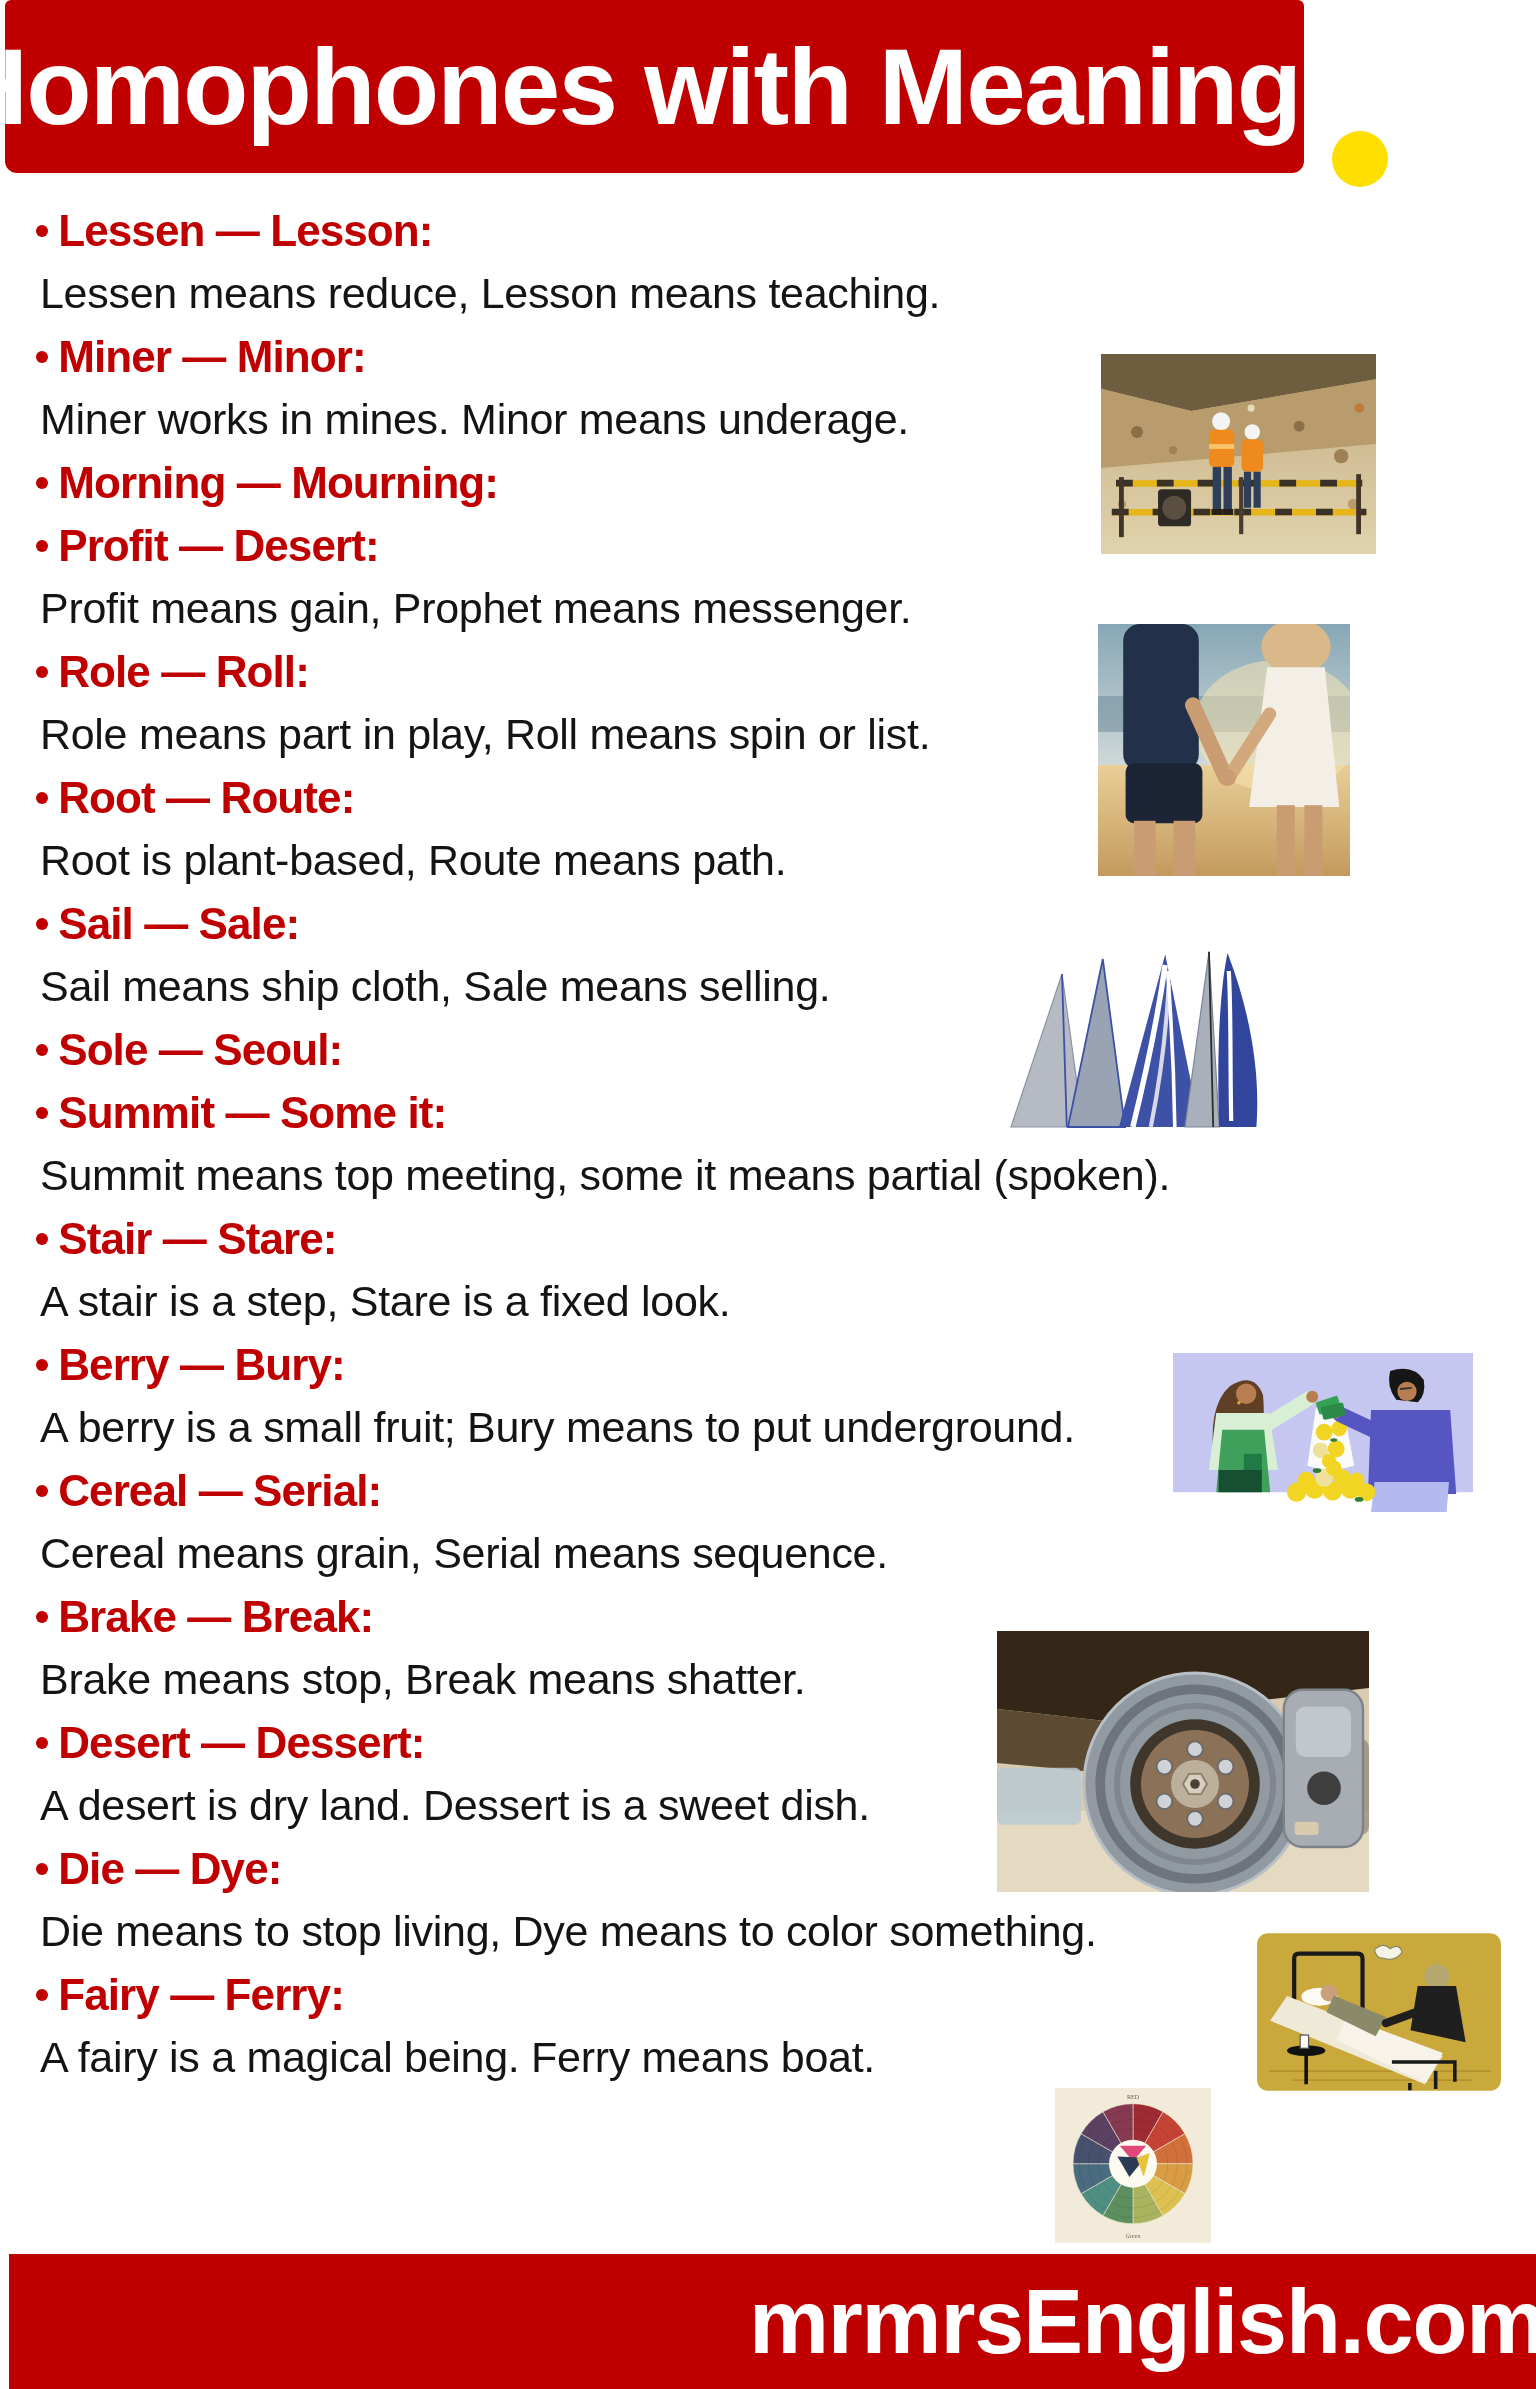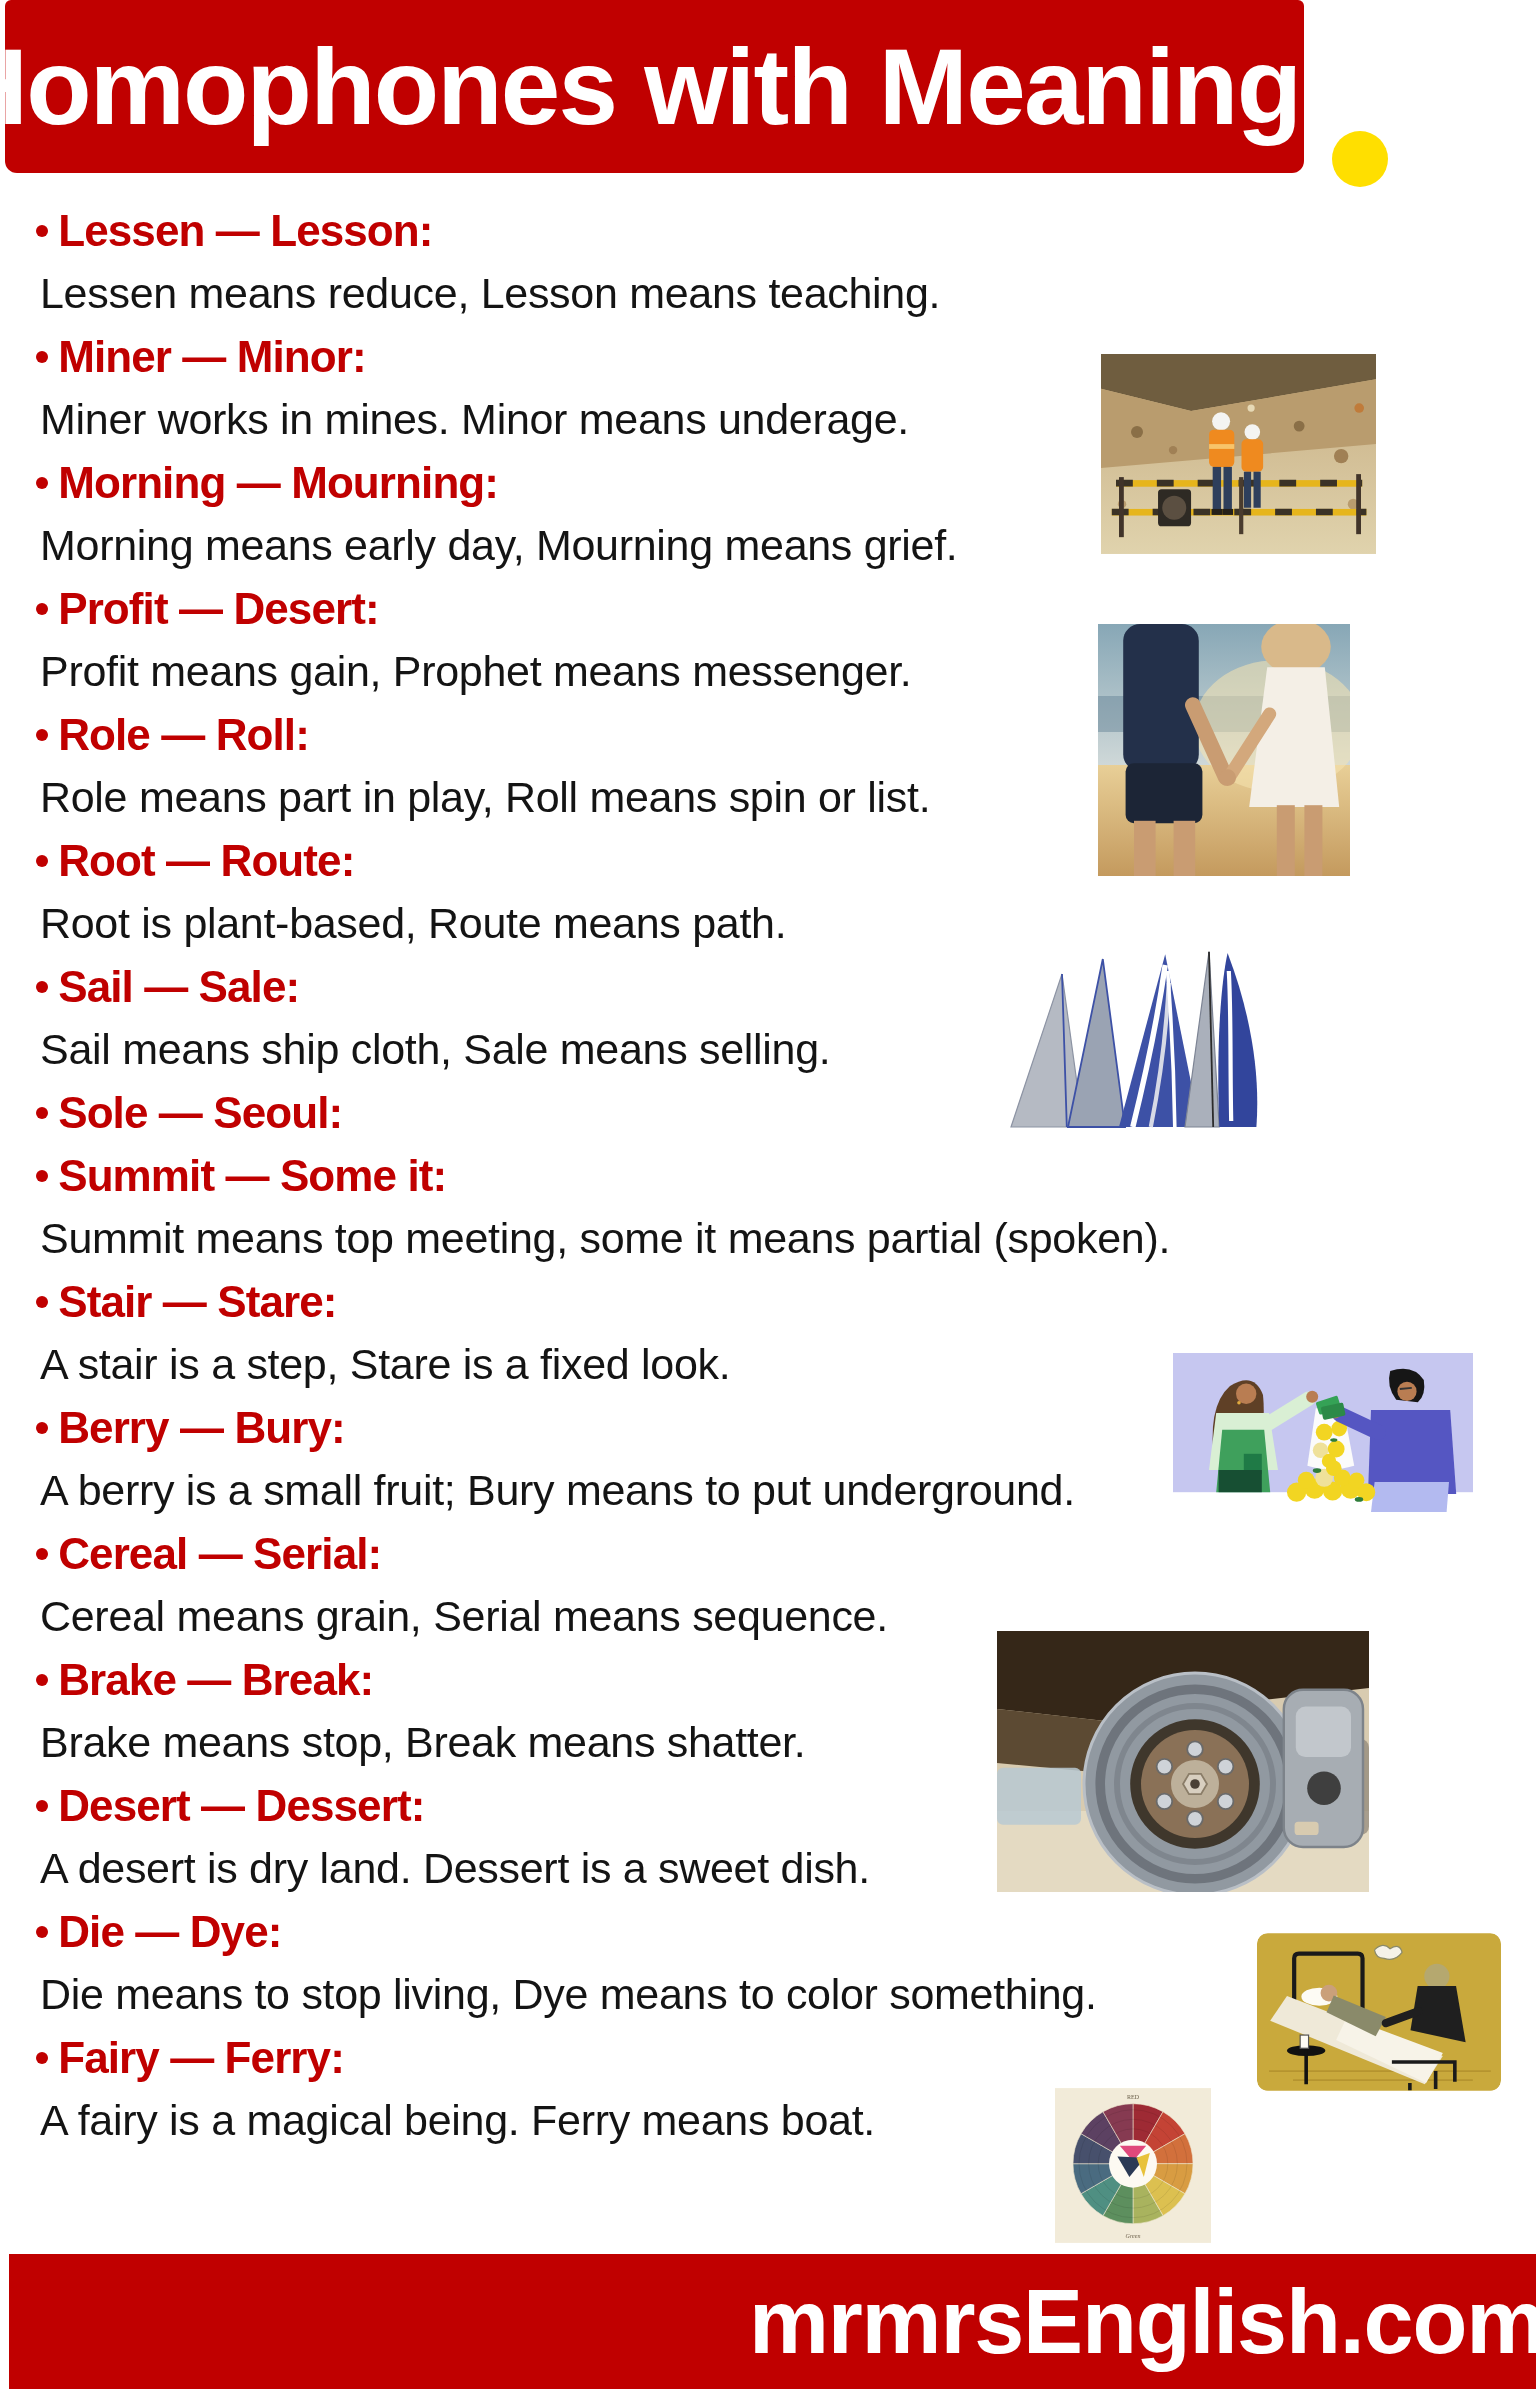--- a/index.html
+++ b/index.html
@@ -94,23 +94,20 @@
       </div>
       <div class="meaning-line">
         <span class="meaning">Miner works in mines. Minor means underage.</span>
       </div>
     </div>
 
     <div class="item">
       <div class="pair-line">
         <span class="bullet"></span>
         <span class="pair">Morning — Mourning:</span>
-      </div>
-      <div class="meaning-line">
-        <span class="meaning">Morning means early day, Mourning means grief.</span>
       </div>
     </div>
 
     <div class="item">
       <div class="pair-line">
         <span class="bullet"></span>
         <span class="pair">Profit — Desert:</span>
       </div>
       <div class="meaning-line">
         <span class="meaning">Profit means gain, Prophet means messenger.</span>

